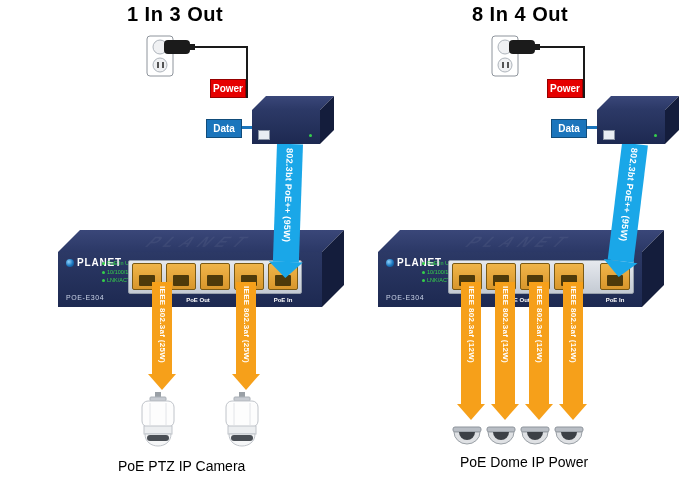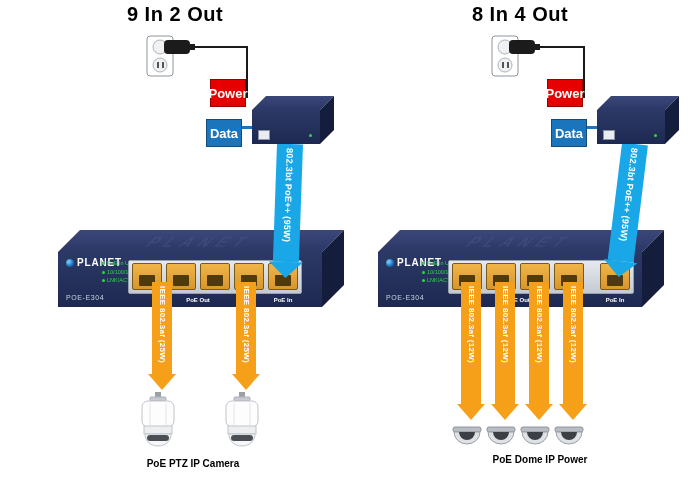--- a/index.html
+++ b/index.html
@@ -6,21 +6,21 @@
   .canvas{position:relative;width:700px;height:479px;background:#fff;overflow:hidden;
           font-family:"Liberation Sans",sans-serif;}
   .abs{position:absolute;}
 
   .title{position:absolute;font-size:20px;font-weight:800;color:#000;text-align:center;
          letter-spacing:.5px;z-index:2;}
 
   .wire{position:absolute;background:#1a1a1a;z-index:1;}
   .dataline{position:absolute;height:3px;background:#1b75bc;z-index:1;}
 
-  .badge{position:absolute;width:36px;height:28px;color:#fff;font-size:13px;font-weight:bold;
+  .badge{position:absolute;width:36px;height:19px;color:#fff;font-size:10px;font-weight:bold;
          display:flex;align-items:center;justify-content:center;z-index:4;
          border:1px solid rgba(0,0,0,.35);box-sizing:border-box;}
 
   
   .face-front{position:absolute;background:linear-gradient(180deg,#2c3966,#1d2951);z-index:1;}
   .face-top{position:absolute;transform:skewX(-45deg);transform-origin:left bottom;
             background:linear-gradient(180deg,#3a4779,#2b3866);z-index:1;}
   .face-side{position:absolute;transform:skewY(-45deg);transform-origin:left top;
              background:#141d3c;z-index:1;}
   .inj{z-index:6;}
@@ -56,30 +56,30 @@
   .varrow-shaft{width:var(--w);flex:1;background:var(--c);display:flex;
                 justify-content:center;align-items:flex-start;}
   .varrow-head{width:0;height:0;
                border-left:calc(var(--w)/2 + 4px) solid transparent;
                border-right:calc(var(--w)/2 + 4px) solid transparent;
                border-top:16px solid var(--c);}
   .varrow-label{writing-mode:vertical-rl;text-orientation:mixed;color:#fff;font-weight:bold;
                 white-space:nowrap;padding-top:4px;letter-spacing:.3px;}
 
   .cam{position:absolute;z-index:4;}
-  .caption{position:absolute;font-size:10px;font-weight:bold;color:#000;text-align:center;z-index:2;}
+  .caption{position:absolute;font-size:14px;font-weight:normal;color:#000;z-index:2;}
 </style>
 </head>
 <body>
 
 <div class="canvas">
 
   <div>
 
-    <div class="title" style="left:100px;top:3px;width:150px">9 In 2 Out</div>
+    <div class="title" style="left:100px;top:3px;width:150px">1 In 3 Out</div>
 
     <svg class="abs" style="left:146px;top:34px;z-index:3" width="50" height="44" viewBox="0 0 50 44">
       <rect x="1" y="2" width="26" height="40" rx="3" fill="#ffffff" stroke="#8e949c"></rect>
       <circle cx="14" cy="31" r="7" fill="#f0f1f3" stroke="#aeb4bb"></circle>
       <rect x="11" y="28" width="2" height="6" fill="#555"></rect>
       <rect x="16" y="28" width="2" height="6" fill="#555"></rect>
       <circle cx="14" cy="13" r="7" fill="#f0f1f3" stroke="#aeb4bb"></circle>
       <g>
         <rect x="18" y="6" width="26" height="14" rx="4" fill="#1b1b1b"></rect>
         <rect x="43" y="10" width="6" height="6" fill="#1b1b1b"></rect>

